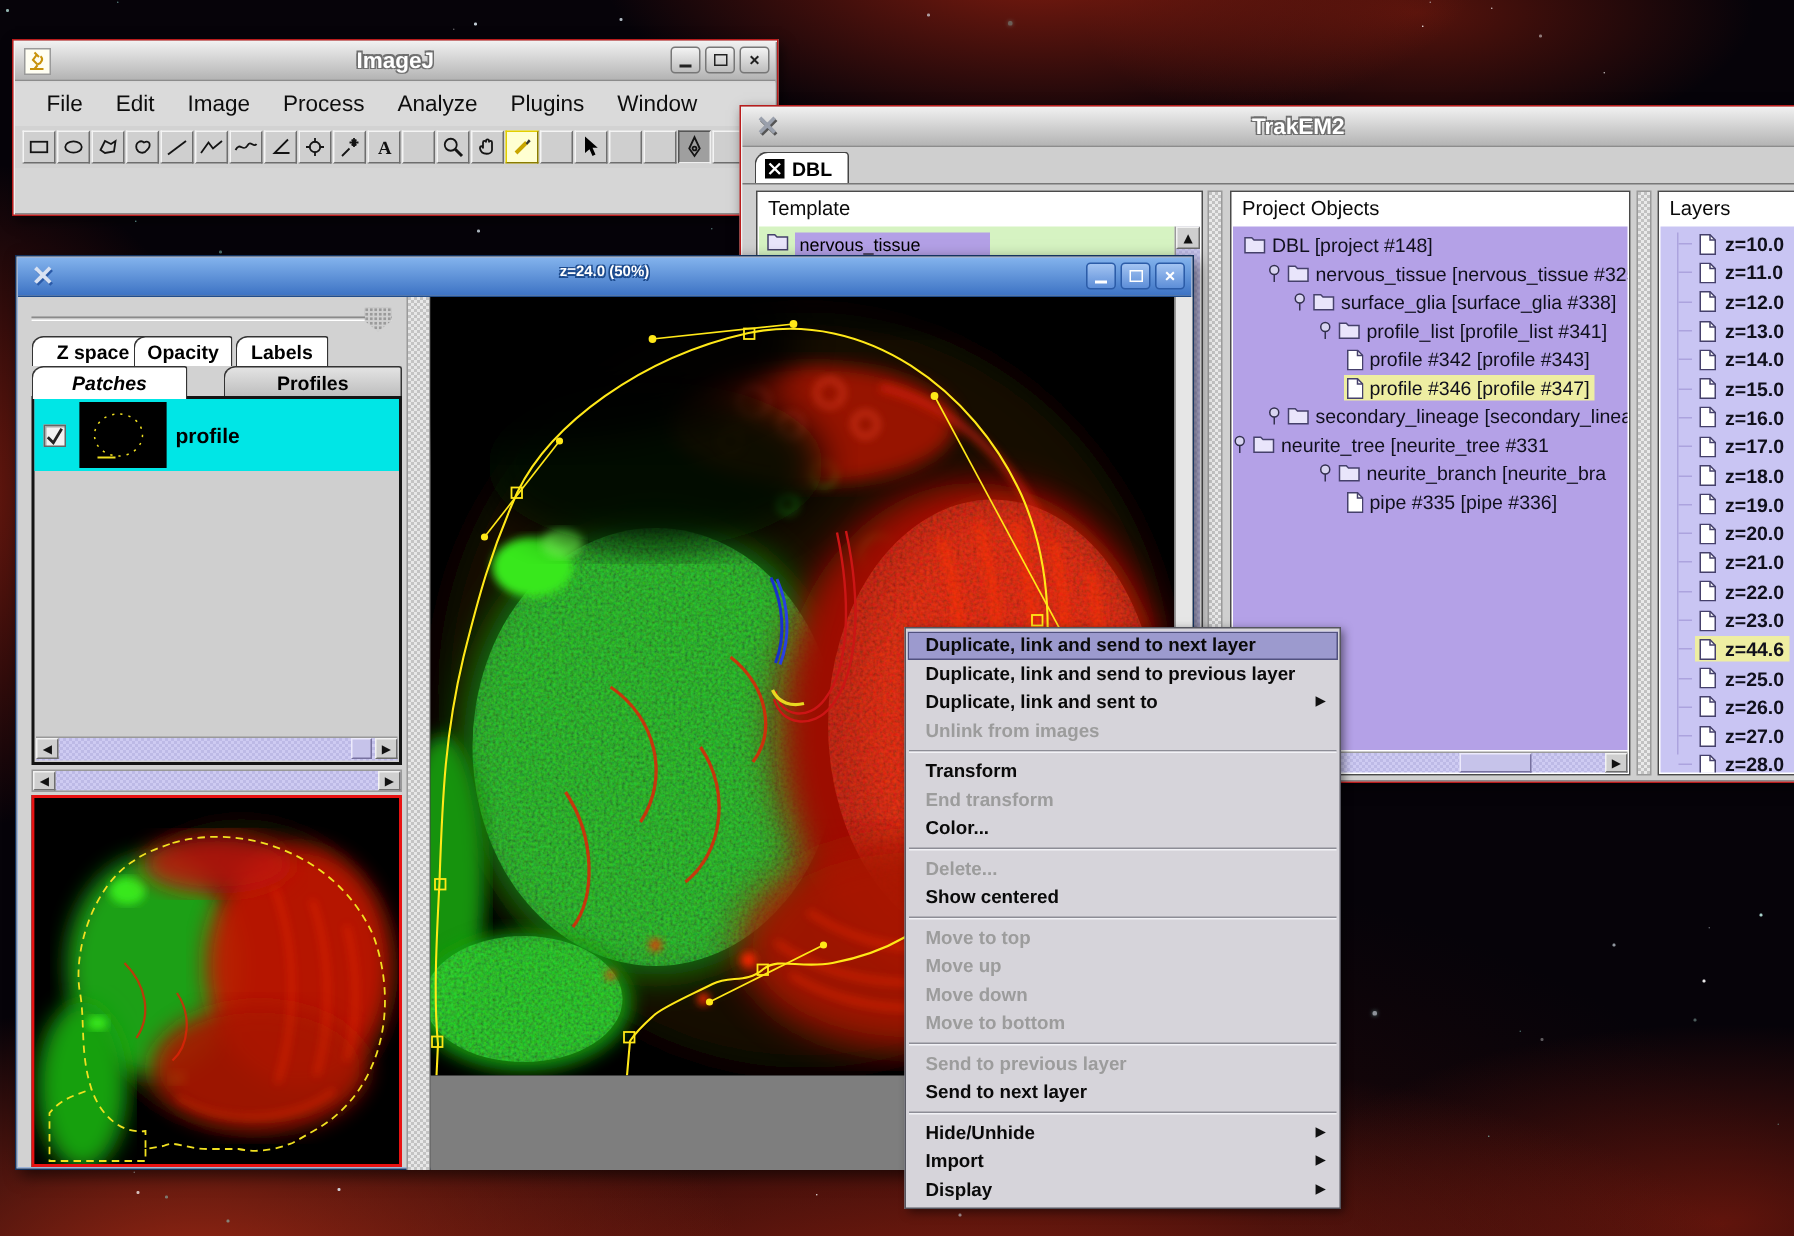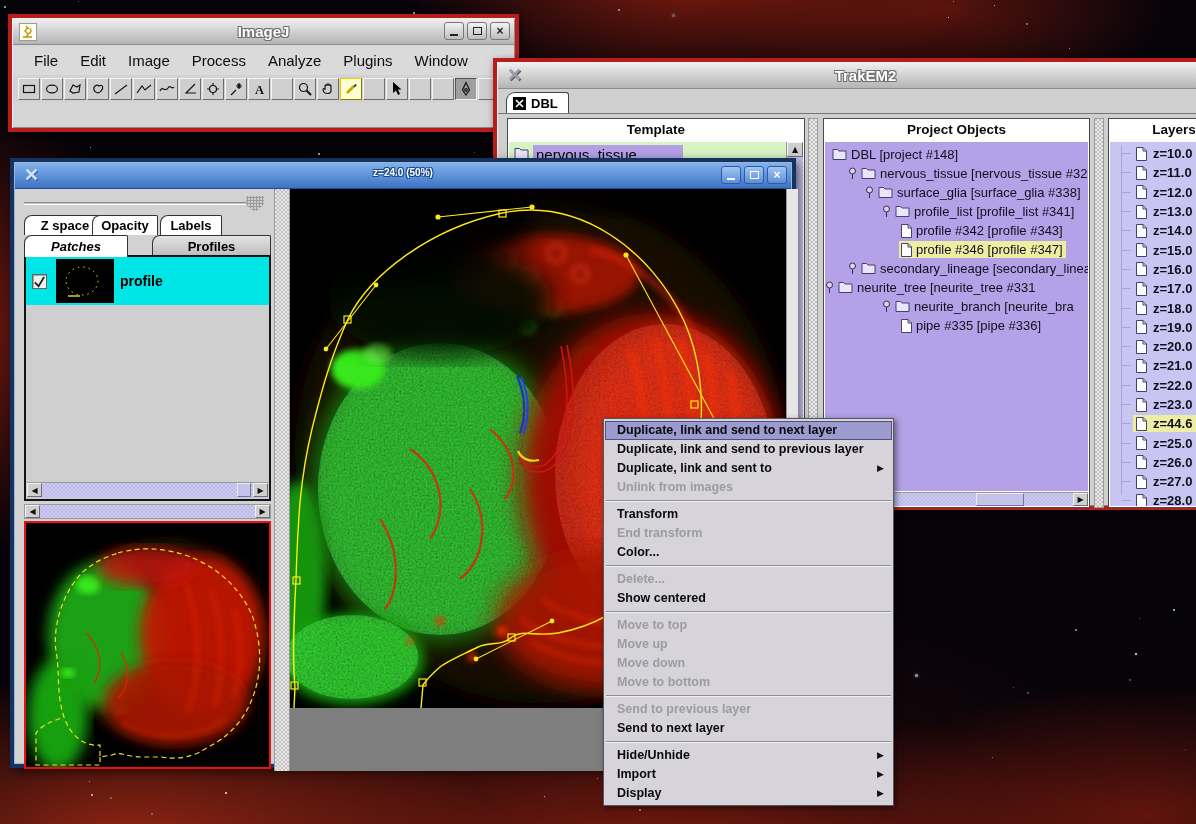--- a/index.html
+++ b/index.html
@@ -14,22 +14,22 @@
       radial-gradient(320px 130px at 79% 1%,  rgba(120,26,13,.7),  transparent 70%),
       radial-gradient(280px 320px at -3% 40%, rgba(135,30,15,.8),  transparent 70%),
       radial-gradient(520px 260px at 11% 103%,rgba(165,42,20,.9),  transparent 70%),
       radial-gradient(720px 230px at 55% 105%,rgba(140,32,16,.85), transparent 72%),
       radial-gradient(430px 190px at 96% 99%, rgba(125,26,13,.75), transparent 70%),
       radial-gradient(900px 520px at 50% 115%,rgba(80,16,8,.6),    transparent 75%);
   }
   .star { position:absolute; border-radius:50%; }
 
   
-  .win { position:absolute; border:4px solid #b91c1c;
-         box-shadow: inset 1px 1px 0 #f2f2f2, inset -1px -1px 0 #8a8a8a, 2px 3px 8px rgba(0,0,0,.55); }
+  .win { position:absolute; border:1px solid #b91c1c;
+         box-shadow: inset 1px 1px 0 #f2f2f2, inset -1px -1px 0 #8a8a8a, 2px 3px 8px rgba(0,0,0,.55); margin-top: 12px; }
   .titlebar { position:absolute; left:1px; right:1px; top:1px; height:26px; overflow:hidden; }
   .titlebar.gray { background:linear-gradient(#efefef,#b4b4b4); border-bottom:1px solid #8c8c8c; }
   .titlebar.blue { background:linear-gradient(#82b2ec,#3d73c4); border-bottom:1px solid #214d8c; }
   .tb-title { position:absolute; left:0; right:0; top:4px; text-align:center;
               font-weight:bold; font-size:15px; color:#fff;
               text-shadow:1px 1px 0 #6f6f6f,-1px 1px 0 #6f6f6f,1px -1px 0 #6f6f6f,-1px -1px 0 #6f6f6f; }
   .titlebar.blue .tb-title { font-size:10px;
               text-shadow:1px 1px 0 #1c4a8c,-1px 1px 0 #1c4a8c,1px -1px 0 #1c4a8c,-1px -1px 0 #1c4a8c; }
   .tb-x-left { position:absolute; left:9px; top:1px; font-weight:bold; font-size:18px;
                color:#9aa0ac; text-shadow:1px 1px 0 #555; cursor:default; }
@@ -64,27 +64,27 @@
   .tk { left:493px; top:58px; width:745px; height:452px; background:#cfcfcf; z-index:20; }
   .tk-tabrow { position:absolute; left:1px; right:1px; top:28px; height:23px; background:#cfcfcf; }
   .tk-tab { position:absolute; left:8px; top:2px; height:21px; padding:0 10px 0 6px;
             background:#fff; border:1px solid #444; border-bottom:none; border-radius:9px 3px 0 0;
             display:flex; align-items:center; gap:5px; font-weight:bold; font-size:13px; }
   .xbox { width:13px; height:13px; background:#000; display:flex; align-items:center;
           justify-content:center; }
   .tk-content { position:absolute; left:1px; right:1px; top:51px; bottom:1px; background:#cfcfcf;
                 border-top:1px solid #777; }
   .panelbox { position:absolute; top:4px; height:390px; background:#fff; border:1px solid #4a4a4a; }
-  .panel-header { padding:3px 7px 2px 7px; font-weight:bold; font-size:13.5px; color:#0a0a0a;text-align:center; }
+  .panel-header { padding:3px 7px 2px 7px; font-weight:normal; font-size:13.5px; color:#0a0a0a; }
   .splitter { position:absolute; top:4px; height:390px; width:10px; border:1px solid #9a9a9a;
               background-image:conic-gradient(#e9e9e9 25%, #c1c1c1 0 50%, #e9e9e9 0 75%, #c1c1c1 0);
               background-size:4px 4px; }
   .tpl-box { left:9px; width:298px; }
   .tpl-list { position:absolute; left:1px; right:18px; top:23px; bottom:1px; background:#d6f3c2; }
-  .tpl-row { height:24px; display:flex; align-items:center; padding-left:5px; font-size:15px; }
+  .tpl-row { height:24px; display:flex; align-items:center; padding-left:5px; font-size:12px; }
   .tpl-row .lbl { background:#b3a0e6; padding:1px 46px 1px 3px; margin-left:4px; }
   .vscroll { position:absolute; right:1px; top:23px; bottom:1px; width:17px;
              background-image:conic-gradient(#bdbae6 25%, #cecbf2 0 50%, #bdbae6 0 75%, #cecbf2 0);
              background-size:4px 4px; border-left:1px solid #999; }
   .sbtn { background:#cfcfcf; border:1px solid; border-color:#f2f2f2 #6e6e6e #6e6e6e #f2f2f2;
           display:flex; align-items:center; justify-content:center;
           font-family:"DejaVu Sans", sans-serif; font-size:8px; color:#111; }
   .vscroll .sbtn { width:16px; height:15px; }
   .proj-box { left:325px; width:267px; }
   .proj-tree { position:absolute; left:1px; right:1px; top:23px; bottom:16px; background:#b4a1e7;

